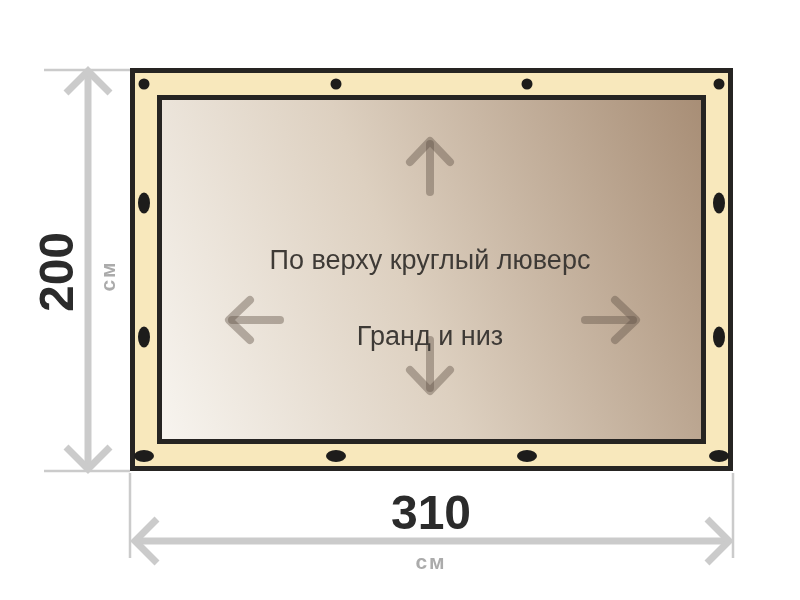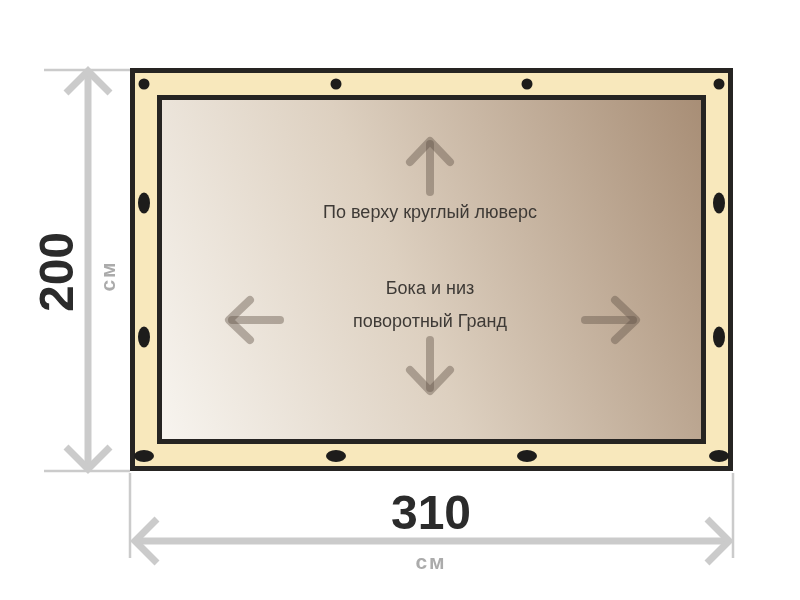--- a/index.html
+++ b/index.html
@@ -12,21 +12,21 @@
     position:absolute;left:130px;top:68px;width:603px;height:403px;
     box-sizing:border-box;background:#f8e8bc;border:5px solid #262422;
   }
   #banner .inner{
     position:absolute;left:22px;top:22px;right:22px;bottom:22px;
     border:5px solid #262422;
     background:linear-gradient(68deg,#f7f4ef 0%,#ddd0c0 45%,#a88e76 100%);
   }
   .inner-label{
     position:absolute;transform:translate(-50%,-50%);
-    white-space:nowrap;font-size:18px;color:#3e3a36;line-height:1;
+    white-space:nowrap;font-size:27px;color:#3e3a36;line-height:1;margin-top:48px;
   }
   #arrows-svg{position:absolute;left:0;top:0;width:100%;height:100%;}
   
   .grommet{position:absolute;background:#1d1c1b;border-radius:50%;transform:translate(-50%,-50%);}
   .g-round{width:11px;height:11px;}
   .g-oval-h{width:20px;height:12px;}
   .g-oval-v{width:12px;height:21px;}
   
   #dims-svg{position:absolute;left:0;top:0;width:800px;height:600px;pointer-events:none;}
   .dim-value{
@@ -62,22 +62,21 @@
             <path d="M118,220 L70,220"></path>
               <path d="M88,200 L67,220 L88,240"></path>
           </g>
           <g>
             <path d="M423,220 L471,220"></path>
               <path d="M453,200 L474,220 L453,240"></path>
           </g>
         </g>
       </svg>
       <div class="inner-label" style="left:268px;top:112px;">По верху круглый люверс</div>
-      <div class="inner-label" style="left:268px;top:188px;">Бока и низ</div>
-      <div class="inner-label" style="left:268px;top:221px;">поворотный Гранд</div>
+      <div class="inner-label" style="left:268px;top:188px;">Гранд и низ</div>
     </div>
 
     <div class="grommet g-round" style="left:9px;top:11px;"></div>
     <div class="grommet g-round" style="left:201px;top:11px;"></div>
     <div class="grommet g-round" style="left:392px;top:11px;"></div>
     <div class="grommet g-round" style="left:584px;top:11px;"></div>
 
     <div class="grommet g-oval-h" style="left:9px;top:383px;"></div>
     <div class="grommet g-oval-h" style="left:201px;top:383px;"></div>
     <div class="grommet g-oval-h" style="left:392px;top:383px;"></div>

